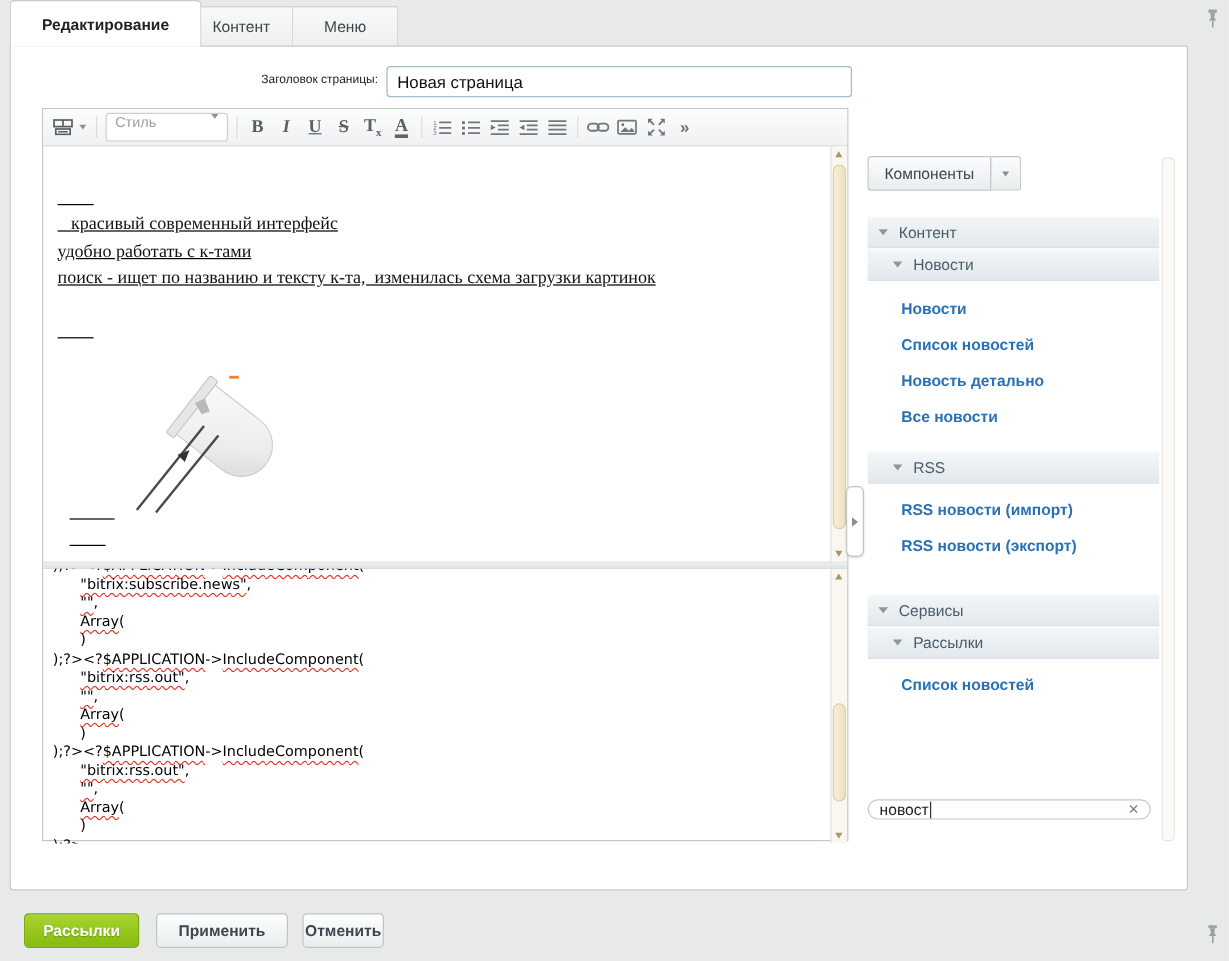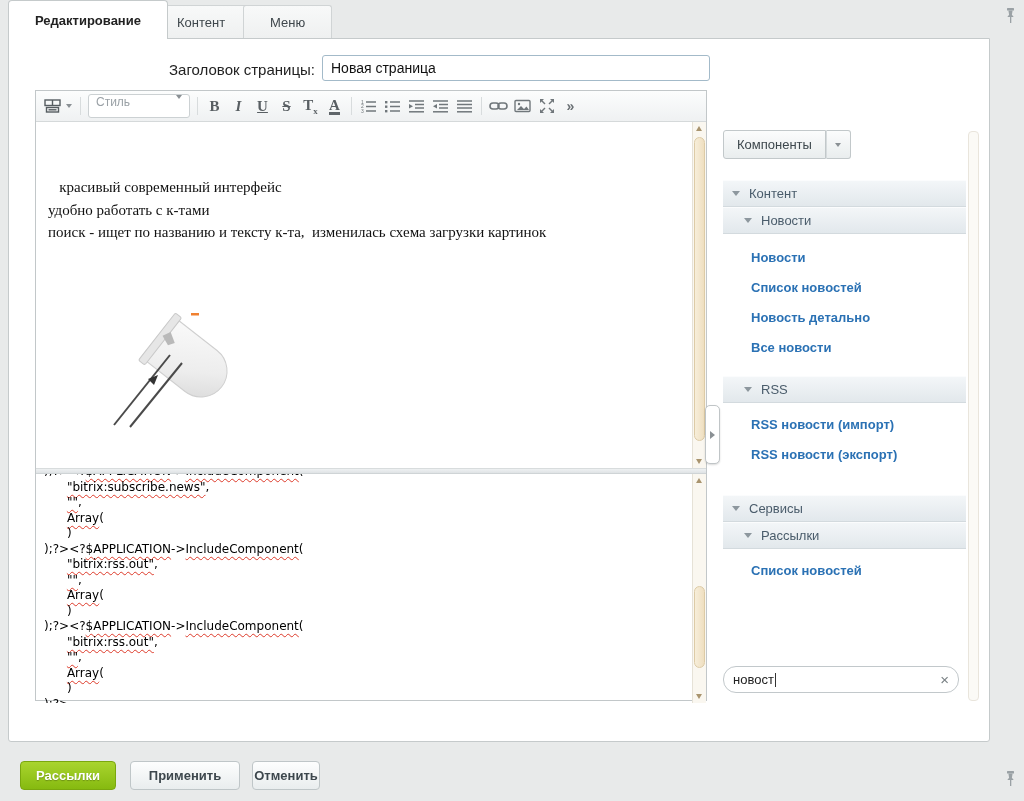--- a/index.html
+++ b/index.html
@@ -10,21 +10,21 @@
   .tab{position:absolute;top:5px;height:34px;box-sizing:border-box;display:flex;align-items:center;
        padding:0 26px;font-size:13px;color:#3f474c;background:linear-gradient(#f8f9f9,#eef0f0);
        border:1px solid #d0d4d5;border-bottom:none;border-radius:3px 3px 0 0;z-index:3;cursor:default;}
   .tab.active{top:0;height:39px;background:#fff;border-color:#c5cacb;font-weight:bold;color:#222;
        z-index:6;border-radius:4px 4px 0 0;}
 
   
   .main-panel{position:absolute;left:8px;top:38px;width:982px;height:704px;background:#fff;
        border:1px solid #c5cacb;border-radius:0 0 3px 3px;box-sizing:border-box;z-index:4;}
 
-  .pt-label{position:absolute;left:120px;top:61px;width:195px;text-align:right;font-size:15px;color:#222;z-index:7;}
+  .pt-label{position:absolute;left:120px;top:61px;width:195px;text-align:right;font-size:10px;color:#222;z-index:7;}
   .pt-input{position:absolute;left:322px;top:55px;width:370px;height:24px;border:1px solid #a3bac9;border-radius:3px;
        font-size:14px;color:#111;padding:0 8px;z-index:7;font-family:"Liberation Sans",sans-serif;outline:none;}
 
   
   .editor{position:absolute;left:35px;top:90px;width:672px;height:611px;border:1px solid #c2c7c9;
        box-sizing:border-box;background:#fff;z-index:7;}
   .ed-toolbar{height:30px;background:linear-gradient(#fcfdfd,#eff1f2);border-bottom:1px solid #d5d9da;
        display:flex;align-items:center;padding:0 5px;gap:1px;}
   .tb-btn{height:24px;min-width:23px;display:flex;align-items:center;justify-content:center;border-radius:3px;color:#5d6468;}
   .tb-sep{width:1px;height:18px;background:#d8dcdd;margin:0 4px;}
@@ -32,21 +32,21 @@
   .style-select{width:86px;height:22px;background:#fff;border:1px solid #ccd1d3;border-radius:3px;display:flex;
        justify-content:space-between;padding:0 7px;color:#9aa1a6;font-size:12px;margin:0 2px;}
   .glyph{font-family:"Liberation Serif",serif;font-size:15px;font-weight:bold;color:#595f63;}
   .g-i{font-style:italic;}
   .g-u{text-decoration:underline;}
   .g-s{text-decoration:line-through;}
   .g-a{border-bottom:3px solid #5f6569;line-height:14px;}
   .g-tx sub{font-size:9px;}
   .more-glyph{font-size:14px;font-weight:bold;color:#6a7074;}
 
-  .ed-content{height:346px;display:flex;border-bottom:1px solid #d8dcdd;}
+  .ed-content{height:346px;display:flex;border-bottom:1px solid #d8dcdd;text-decoration:underline;}
   .ed-text{flex:1;padding:10px 6px 0 12px;font-family:"Liberation Serif",serif;font-size:15px;color:#111;
        line-height:1.48;overflow:hidden;position:relative;white-space:pre-wrap;}
   .ed-text p{margin:0;}
   .led-wrap{margin:3px 0 2px 10px;}
 
   
   .rail{width:13px;background:#faf7f0;border-left:1px solid #e6e2d7;position:relative;flex:none;}
   .rail .thumb{position:absolute;left:1px;right:1px;border-radius:6px;
        background:linear-gradient(90deg,#f7eeda,#efdfc0);border:1px solid #ddcba6;box-sizing:border-box;}
   .rail .arr{position:absolute;left:3px;width:0;height:0;border-left:3.5px solid transparent;border-right:3.5px solid transparent;}
@@ -76,21 +76,21 @@
        border-radius:0 3px 3px 0;display:flex;align-items:center;justify-content:center;
        background:linear-gradient(#fbfcfc,#e9edee);cursor:pointer;}
   .plist{position:absolute;top:50px;left:0;right:0;}
   .p-header,.p-sub{height:27px;box-sizing:border-box;display:flex;align-items:center;
        background:linear-gradient(#f3f6f8,#e2e8ec);border-top:1px solid #fbfcfd;border-bottom:1px solid #d3dade;
        font-size:13px;color:#4a5c6b;cursor:pointer;}
   .p-header{padding-left:9px;}
   .p-sub{padding-left:21px;}
   .tri{width:0;height:0;border-left:4px solid transparent;border-right:4px solid transparent;border-top:5px solid #8d979e;margin-right:9px;flex:none;}
   .p-link{padding-left:28px;height:30px;display:flex;align-items:center;font-size:13px;font-weight:bold;color:#2a71b4;cursor:pointer;}
-  .p-search{position:absolute;left:0;top:536px;width:236px;height:27px;border:1px solid #c2c8cb;border-radius:13px;
+  .p-search{position:absolute;left:0;top:536px;width:236px;height:17px;border:1px solid #c2c8cb;border-radius:13px;
        background:#fff;display:flex;align-items:center;box-sizing:border-box;padding:0 9px;font-size:13px;color:#222;cursor:text;}
   .caret-bar{display:inline-block;width:1px;height:14px;background:#333;margin-left:1px;}
   .p-search .clear-x{margin-left:auto;color:#798084;font-size:15px;line-height:1;cursor:pointer;}
 
   .r-strip{position:absolute;left:968px;top:131px;width:9px;height:568px;background:#fbfaf6;border:1px solid #e9e5dc;border-radius:4px;z-index:7;}
 
   
   .btn-save{position:absolute;left:20px;top:761px;width:96px;height:29px;box-sizing:border-box;
        background:linear-gradient(#a9d42e,#86ba10);border:1px solid #7aa70e;border-radius:4px;color:#fff;
        font-weight:bold;font-size:13px;text-shadow:0 1px 1px rgba(0,0,0,.25);

